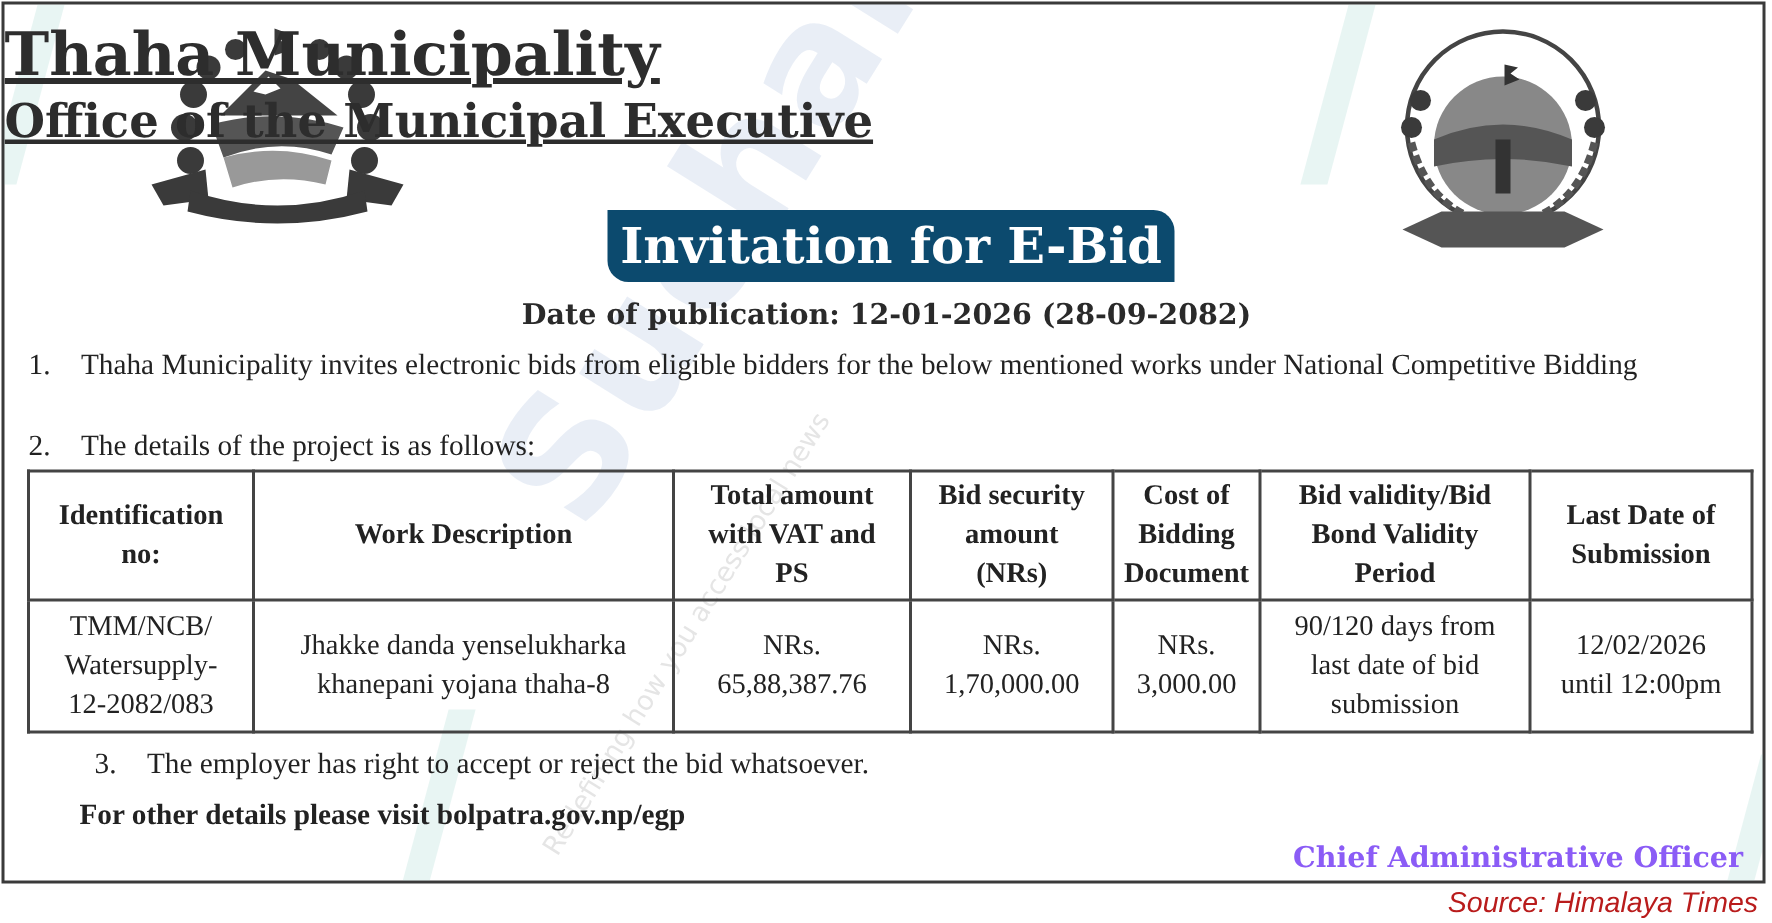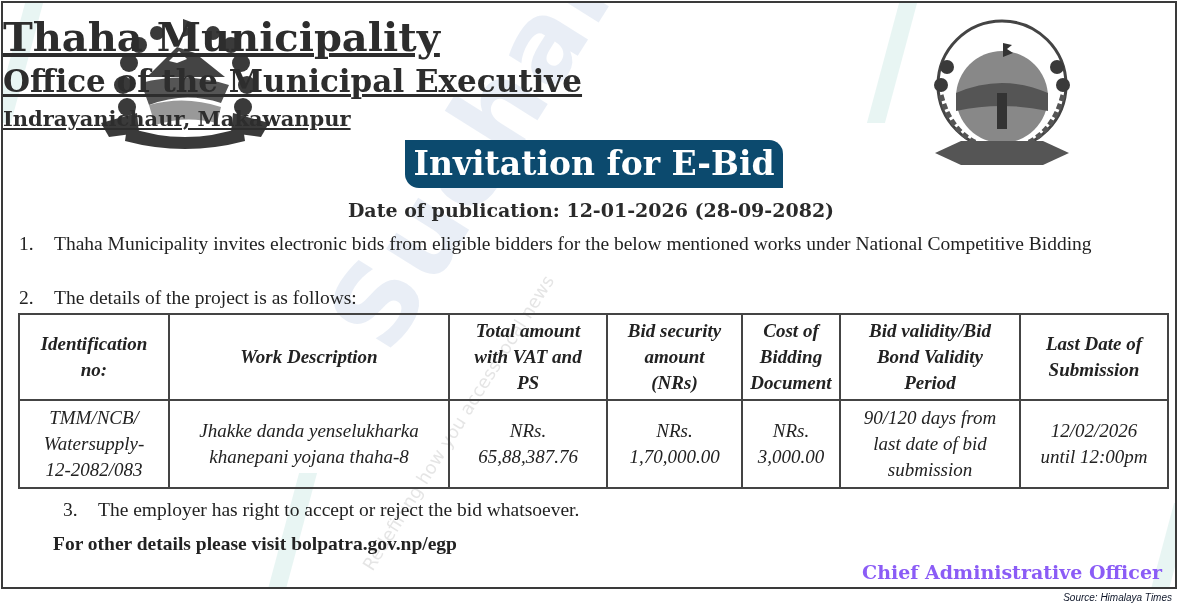--- a/index.html
+++ b/index.html
@@ -25,27 +25,27 @@
               line-height: 48px; }
     .pubdate { position: absolute; left: 0; width: 1176px; top: 196px; text-align: center; font-size: 19px; font-weight: bold; }
     .para { position: absolute; left: 16px; font-family: "Liberation Serif", serif; font-size: 19.5px; color: #222; }
     .para .num { display: inline-block; width: 35px; }
     .p1 { top: 228px; width: 1150px; line-height: 26px; }
     .p1 .cont { display: block; padding-left: 35px; }
     .p2 { top: 284px; }
     .p3 { top: 496px; margin-left: 44px; }
     .p4 { top: 530px; left: 50px; font-weight: bold; }
     table.bids { position: absolute; left: 15px; top: 310px; width: 1151px; border-collapse: collapse;
-                 font-family: "Liberation Serif", serif; font-size: 19px; color: #222; font-style: italic; }
+                 font-family: "Liberation Serif", serif; font-size: 19px; color: #222; }
     table.bids th, table.bids td { border: 2px solid #444; text-align: center; vertical-align: middle; padding: 2px 4px; line-height: 26px; }
     table.bids th { font-weight: bold; height: 80px; }
     table.bids td { height: 82px; }
     .signature { position: absolute; right: 13px; top: 558px; font-size: 19px; font-weight: bold; color: #8b5cf6; }
     .source { position: absolute; right: 9px; top: 592px; font-family: "Liberation Sans", sans-serif; font-style: italic;
-              font-size: 10px; color: #0f172a; }
+              font-size: 19px; color: #b91c1c; }
   </style>
 </head>
 <body>
 
 <div class="notice">
 
   <div class="watermark wm-big">Suchana</div>
   <div class="watermark wm-small">Redefining how you access local news</div>
   <div class="watermark wm-stripe" style="left:6px;top:0px;"></div>
   <div class="watermark wm-stripe" style="left:880px;top:0px;"></div>
@@ -87,21 +87,20 @@
         <circle cx="20" cy="70" r="7"></circle>
         <circle cx="142" cy="70" r="7"></circle>
       </g>
     <path d="M20 80 Q30 118 60 130" fill="none" stroke="#555" stroke-width="5" stroke-dasharray="6 3"></path>
     <path d="M142 80 Q132 118 102 130" fill="none" stroke="#555" stroke-width="5" stroke-dasharray="6 3"></path>
     <path d="M14 138 L40 126 L122 126 L148 138 L122 150 L40 150 Z" fill="#555"></path>
   </svg>
 
   <div class="title t1">Thaha Municipality</div>
   <div class="title t2">Office of the Municipal Executive</div>
-  <div class="title t3">Indrayanichaur, Makawanpur</div>
   <div class="banner">Invitation for E-Bid</div>
   <div class="pubdate">Date of publication: 12-01-2026 (28-09-2082)</div>
 
   <div class="para p1">
     <span class="num">1.</span><span>Thaha Municipality invites electronic bids from eligible bidders for the below mentioned works under National Competitive Bidding</span>
   </div>
   <div class="para p2">
     <span class="num">2.</span><span>The details of the project is as follows:</span>
   </div>
 

